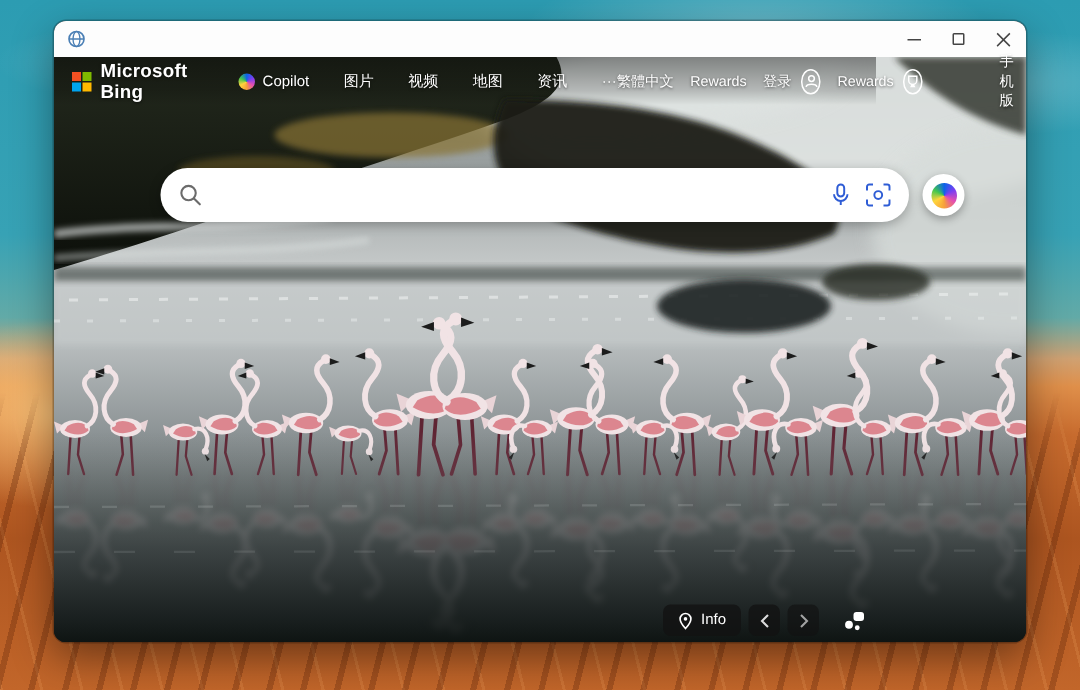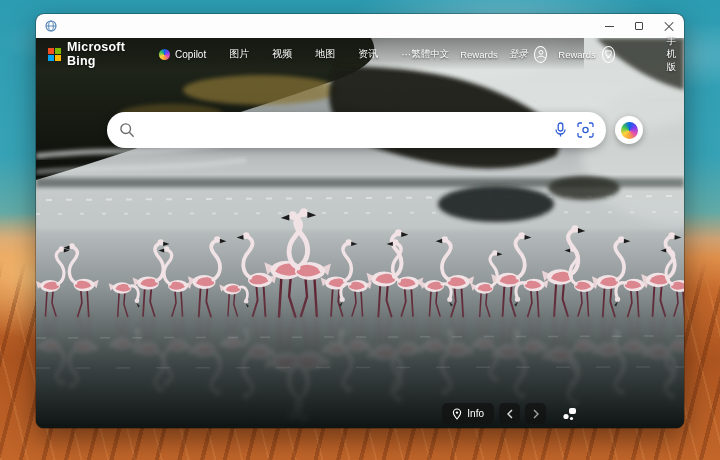--- a/index.html
+++ b/index.html
@@ -260,21 +260,21 @@
         <span class="nav-link">图片</span>
         <span class="nav-link">视频</span>
         <span class="nav-link">地图</span>
         <span class="nav-link">资讯</span>
         <span class="nav-link">···</span>
       </span>
 
       <span class="nav-right">
         <span class="nav-link">繁體中文</span>
         <span class="nav-link">Rewards</span>
-        <span class="nav-link" style="margin-right:-5px;font-style:italic;">登录</span>
+        <span class="nav-link" style="margin-right:-5px;">登录</span>
         <span class="avatar-circle">
           <svg width="10" height="10" viewBox="0 0 10 10">
             <circle cx="5" cy="3.4" r="1.9" fill="none" stroke="#fff" stroke-width="1"></circle>
             <path d="M1.4,9 C1.8,6.6 8.2,6.6 8.6,9" fill="none" stroke="#fff" stroke-width="1"></path>
           </svg>
         </span>
         <span class="nav-link" style="margin-right:-5px;">Rewards</span>
         <span class="rewards-circle">
           <svg width="9" height="9" viewBox="0 0 10 10">
             <path d="M2,1 H8 V4 A3,3 0 0 1 2,4 Z" fill="none" stroke="#fff" stroke-width="1.1"></path>

